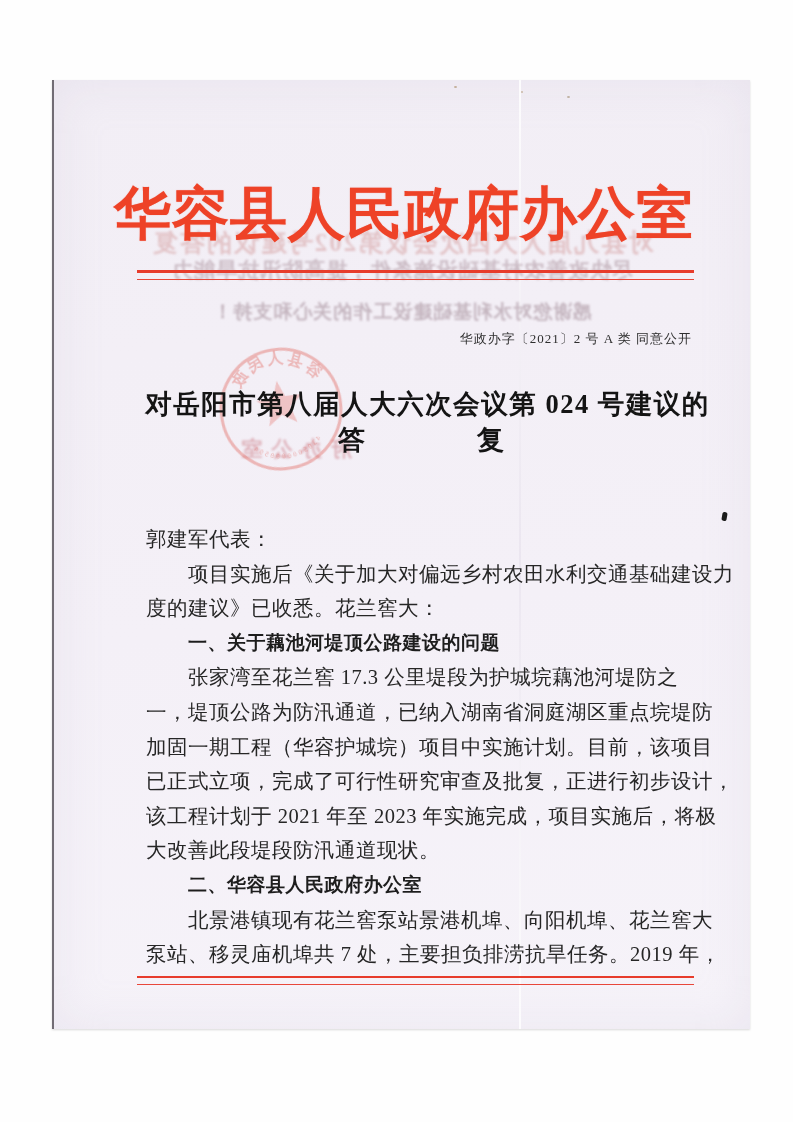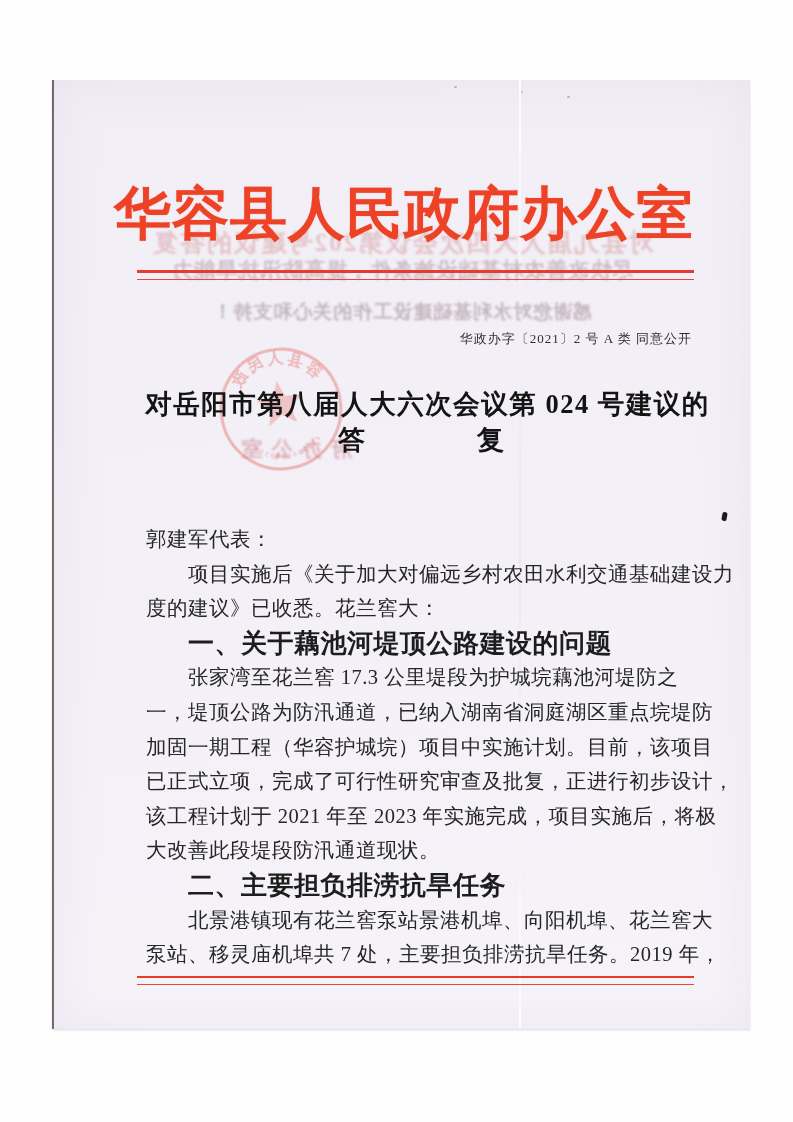--- a/index.html
+++ b/index.html
@@ -54,21 +54,21 @@
 
   
   .body-block{
     position:absolute;left:92px;top:404px;width:560px;
     font-size:20.5px;line-height:34.6px;color:#262626;letter-spacing:.5px;margin-top:38px;
   }
   .body-block .line{white-space:nowrap;}
   .body-block .line.indent{text-indent:42px;}
   .body-block .line.bold{
     font-family:"Liberation Sans","DejaVu Sans",sans-serif;
-    font-weight:700;font-size:26px;color:#1d1d1d;
+    font-weight:700;font-size:19px;color:#1d1d1d;
   }
 
   
   .bleed{
     position:absolute;left:0;right:0;text-align:center;
     transform:scaleX(-1);filter:blur(1.2px);
     font-weight:bold;white-space:nowrap;pointer-events:none;
   }
   .bleed-1{top:146px;font-size:25px;color:rgba(195,115,110,.34);letter-spacing:2px;}
   .bleed-2{top:176px;font-size:21px;color:rgba(150,118,130,.42);letter-spacing:1px;}
@@ -140,21 +140,21 @@
 
   <div class="line indent">项目实施后《关于加大对偏远乡村农田水利交通基础建设力</div>
       <div class="line">度的建议》已收悉。花兰窖大：</div>
       <div class="line indent bold">一、关于藕池河堤顶公路建设的问题</div>
       <div class="line indent">张家湾至花兰窖 17.3 公里堤段为护城垸藕池河堤防之</div>
       <div class="line">一，堤顶公路为防汛通道，已纳入湖南省洞庭湖区重点垸堤防</div>
       <div class="line">加固一期工程（华容护城垸）项目中实施计划。目前，该项目</div>
       <div class="line">已正式立项，完成了可行性研究审查及批复，正进行初步设计，</div>
       <div class="line">该工程计划于 2021 年至 2023 年实施完成，项目实施后，将极</div>
       <div class="line">大改善此段堤段防汛通道现状。</div>
-      <div class="line indent bold">二、主要担负排涝抗旱任务</div>
+      <div class="line indent bold">二、华容县人民政府办公室</div>
       <div class="line indent">北景港镇现有花兰窖泵站景港机埠、向阳机埠、花兰窖大</div>
       <div class="line">泵站、移灵庙机埠共 7 处，主要担负排涝抗旱任务。2019 年，</div>
     </div>
 
   <div class="ink-speck"></div>
 
   <div class="red-rule rule-bottom"></div>
 
 </div>
 

